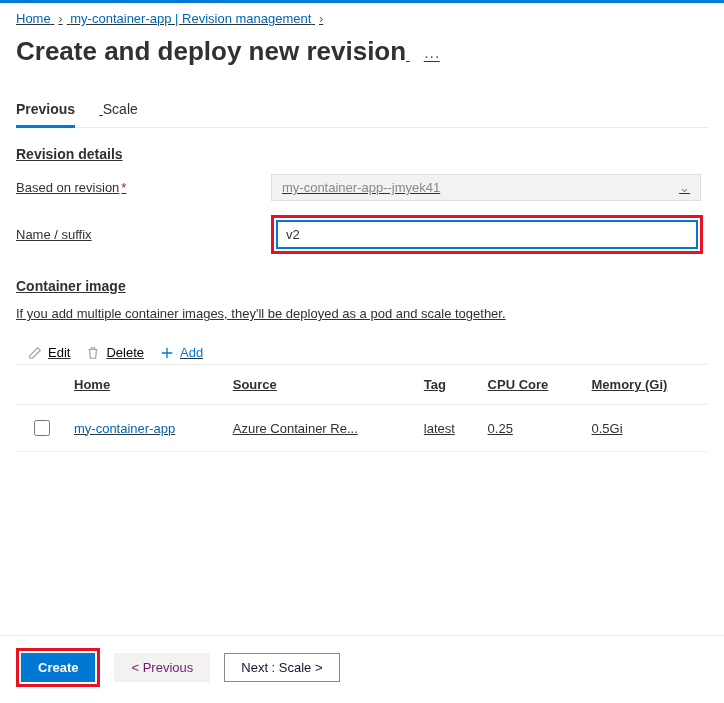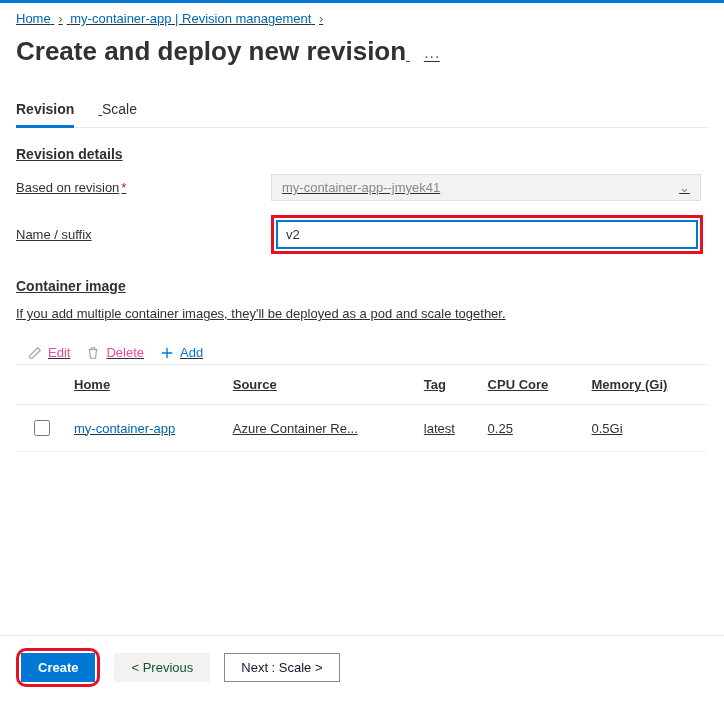--- a/index.html
+++ b/index.html
@@ -92,21 +92,21 @@
   }
   .suffix-wrap { flex:1; max-width: 432px; }
   .container-section { margin-top: 24px; }
   .desc { color:#323130; font-size:13px; margin-bottom: 24px;}
   .toolbar {
     display:flex; gap:16px; align-items:center;
     margin-bottom: 4px; padding-left: 12px;
   }
   .tool-btn {
     display:flex; align-items:center; gap:6px;
-    color:#ec4899; font-size:13px; cursor:default;
+    color:#000000; font-size:13px; cursor:default;
   }
   .tool-btn.add { color:#0078d4; cursor:pointer;}
   .tool-icon { width:14px; height:14px; }
   .table {
     width:100%; border-collapse:collapse; margin-top:4px;
   }
   .table thead th {
     text-align:left; font-weight:600; font-size:13px;
     padding: 12px 8px;
     border-top:1px solid #edebe9;
@@ -131,43 +131,43 @@
   .btn {
     font-size:13px; padding:6px 16px;
     border:1px solid #8a8886; background:#fff; color:#0f172a;
     cursor:pointer;
   }
   .btn.primary {
     background:#0078d4; border-color:#0078d4; color:#fff;
     font-weight:600;
   }
   .btn.disabled {
-    background:#f3f2f1; color:#14532d; border-color:#f3f2f1; cursor:default;
-  }
-  .create-wrap { display:inline-block;border-radius:10px; }
+    background:#f3f2f1; color:#701a75; border-color:#f3f2f1; cursor:default;
+  }
+  .create-wrap { display:inline-block; }
   input[type=checkbox]{ width:16px; height:16px; accent-color:#0078d4;}
 </style>
 </head>
 <body>
 
 <div class="content">
   <div class="breadcrumb">
     <a>Home</a>
     <span class="sep">›</span>
     <a>my-container-app | Revision management</a>
     <span class="sep">›</span>
   </div>
 
   <div>
     <h1 class="title">Create and deploy new revision</h1>
     <span class="title-dots">···</span>
   </div>
 
   <div class="tabs">
-    <span class="tab active">Revision</span>
+    <span class="tab active">Previous</span>
     <span class="tab">Scale</span>
   </div>
 
   <div class="section-heading">Revision details</div>
 
   <div class="form-row">
     <div class="form-label">
       <span>Based on revision</span><span class="req">*</span>
     </div>
     <div class="select-based">

